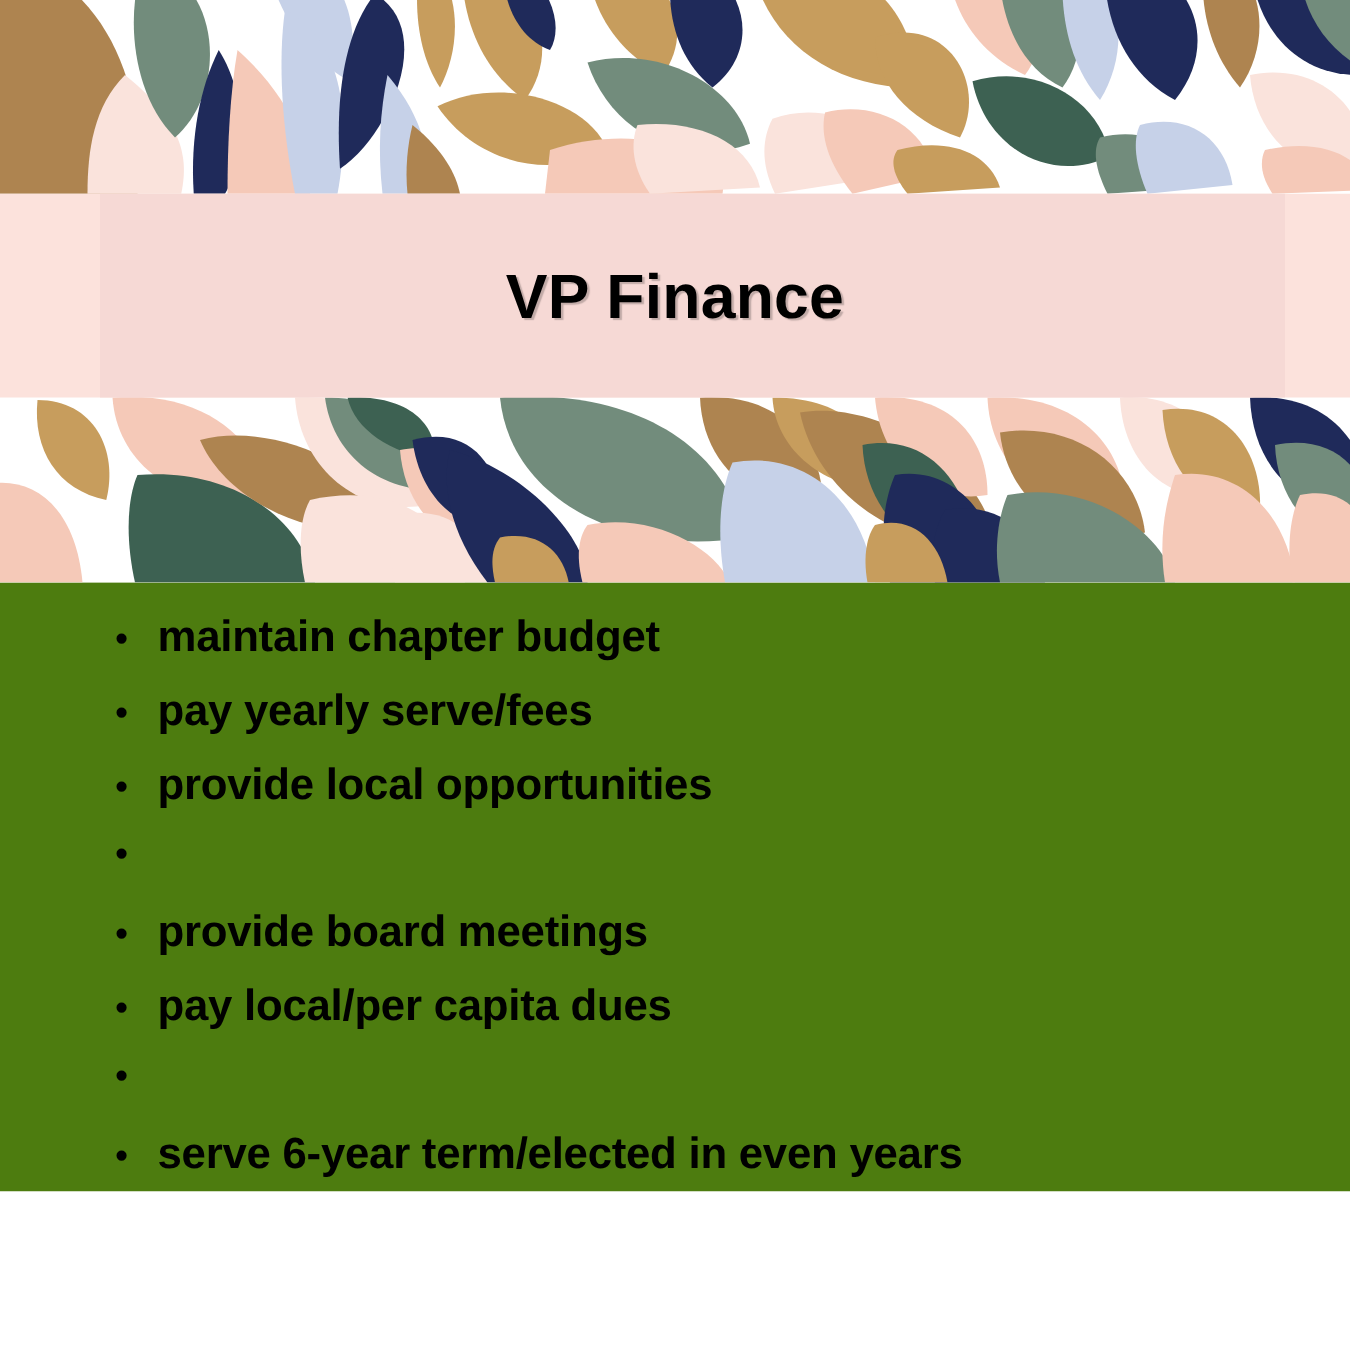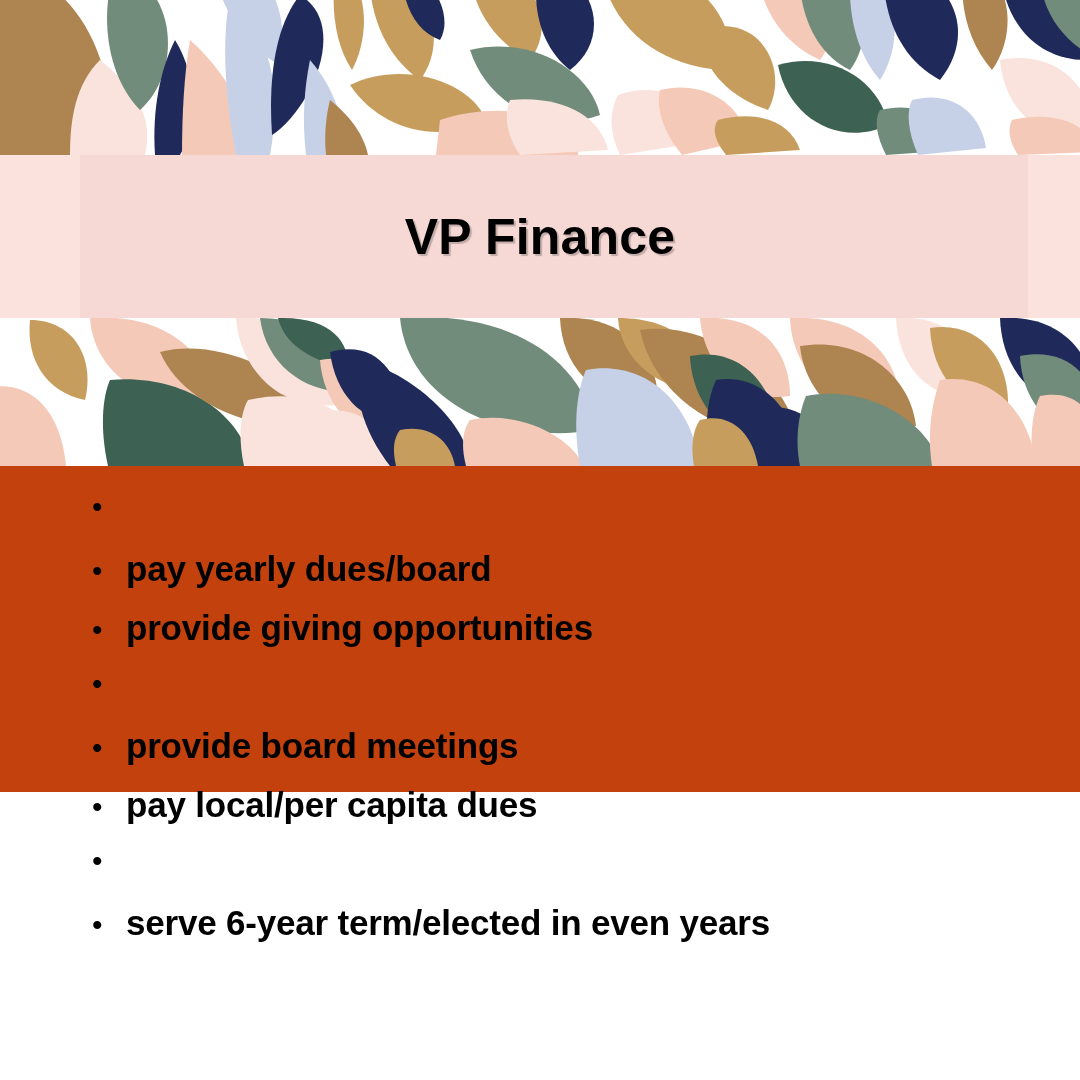--- a/index.html
+++ b/index.html
@@ -10,22 +10,22 @@
   body {
     width: 1080px;
     height: 1080px;
     overflow: hidden;
     font-family: "Liberation Sans", sans-serif;
   }
 
   #slide {
     position: relative;
     width: 1080px;
-    height: 792px;
-    background: #c2410c;
+    height: 953px;
+    background: #4d7c0f;
   }
 
   
   #pattern-band {
     position: absolute;
     left: 0;
     top: 0;
     width: 1080px;
     height: 466px;
     overflow: hidden;
@@ -196,28 +196,29 @@
 
   <div id="title-banner">
     <div class="banner-outer"></div>
     <div class="banner-inner"></div>
     <div id="title-text">VP Finance</div>
   </div>
 
   <ul id="duties-list">
     <li class="duty-item">
       <span class="duty-bullet">•</span>
-    </li>
-    <li class="duty-item">
-      <span class="duty-bullet">•</span>
-      <span class="duty-label">pay yearly dues/board</span>
-    </li>
-    <li class="duty-item">
-      <span class="duty-bullet">•</span>
-      <span class="duty-label">provide giving opportunities</span>
+      <span class="duty-label">maintain chapter budget</span>
+    </li>
+    <li class="duty-item">
+      <span class="duty-bullet">•</span>
+      <span class="duty-label">pay yearly serve/fees</span>
+    </li>
+    <li class="duty-item">
+      <span class="duty-bullet">•</span>
+      <span class="duty-label">provide local opportunities</span>
     </li>
     <li class="duty-item">
       <span class="duty-bullet">•</span>
     </li>
     <li class="duty-item">
       <span class="duty-bullet">•</span>
       <span class="duty-label">provide board meetings</span>
     </li>
     <li class="duty-item">
       <span class="duty-bullet">•</span>

